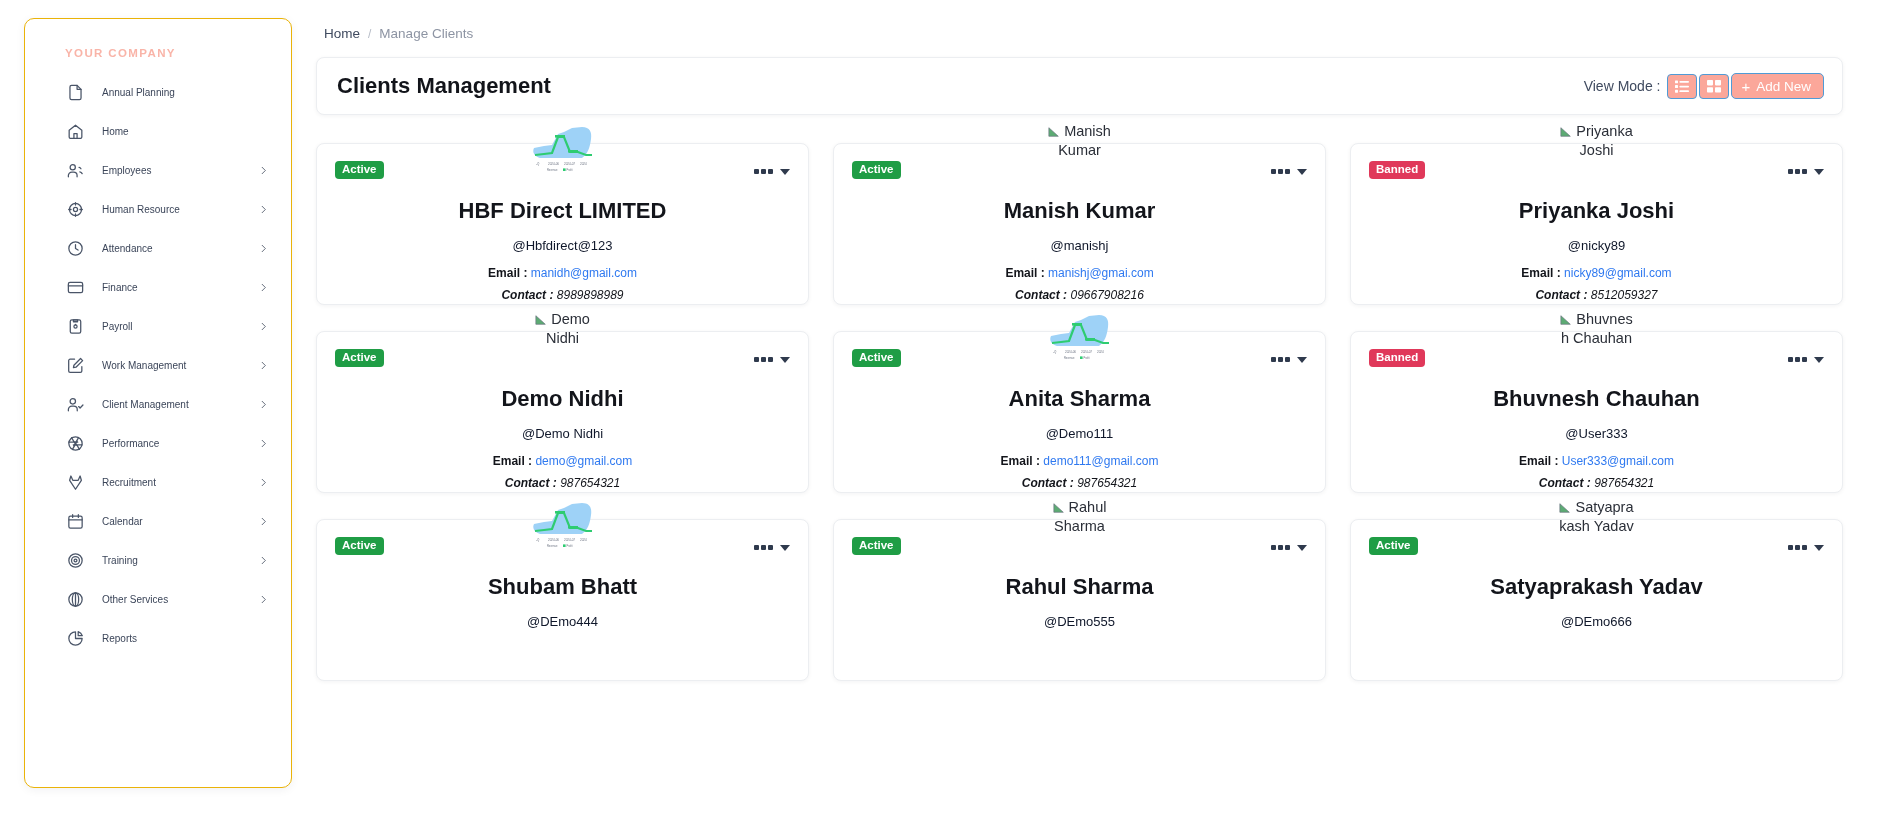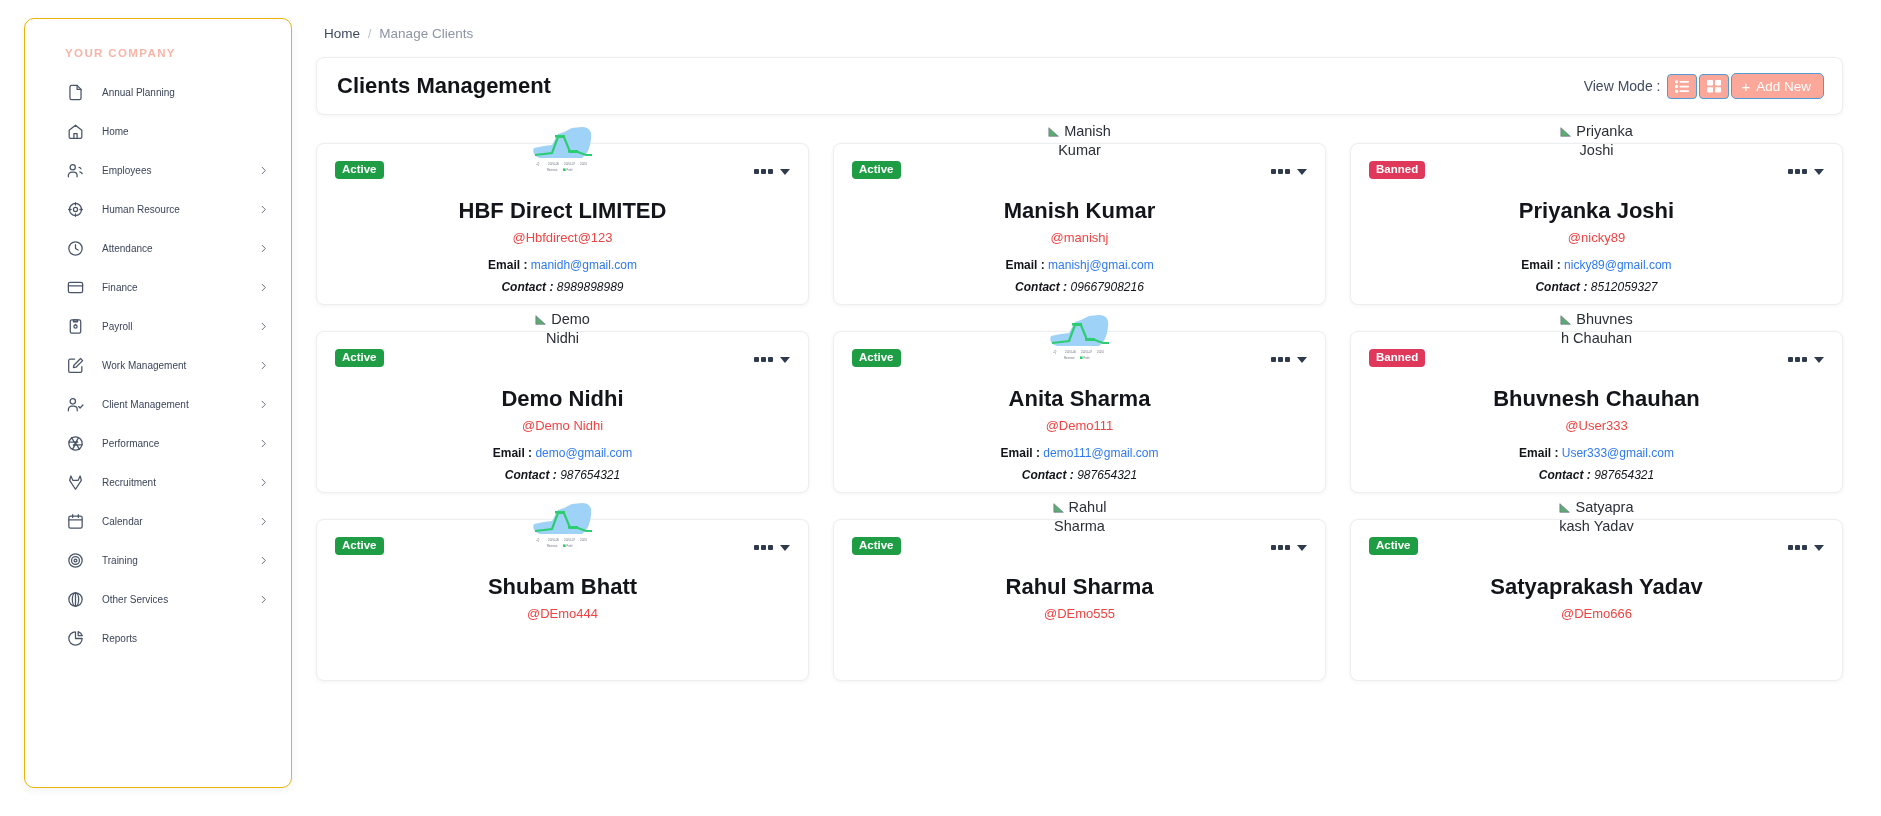--- a/index.html
+++ b/index.html
@@ -124,21 +124,21 @@
     display:flex; flex-direction:column; align-items:center;
     font-size: 14.5px; color:#2b2f38; line-height: 19px;
     max-width: 94px; text-align:center; white-space: nowrap;
   }
   .broken-line1 { display:flex; align-items:center; gap:4px; }
   .broken-ico { width: 12px; height: 12px; display:block; }
   .broken-clip { max-width: 72px; overflow:hidden; text-overflow: clip; display:block; }
 
   .card-body { text-align:center; margin-top: 18px; }
   .c-name { font-size: 22px; font-weight: 700; color:#13151b; line-height: 1.2; }
-  .c-handle { font-size: 13px; color:#ef4444; margin-top: 6px; }
+  .c-handle { font-size: 13px; color:#0f172a; margin-top: 14px; }
   .c-row { font-size: 12px; color:#13151b; margin-top: 13px; }
   .c-row.contact { margin-top: 8px; font-style: italic; }
   .c-key { font-weight: 700; }
   .c-mail { color:#2f79f0; }
 </style>
 </head>
 <body>
 
 <div class="app">
 

